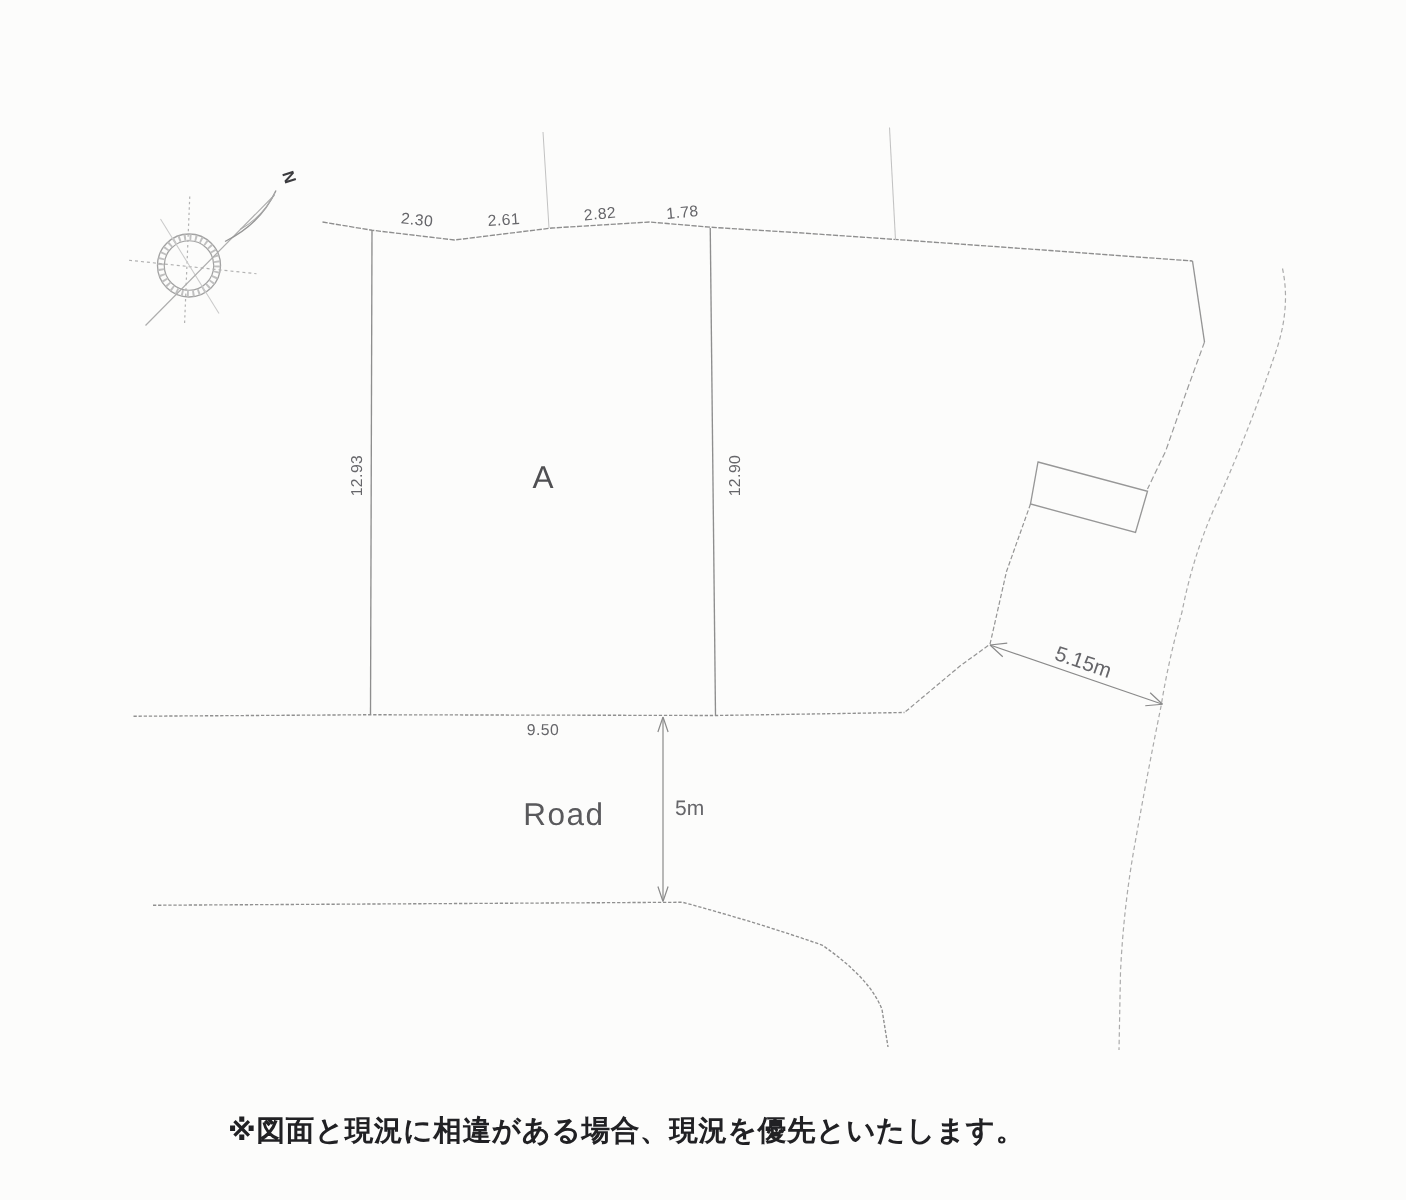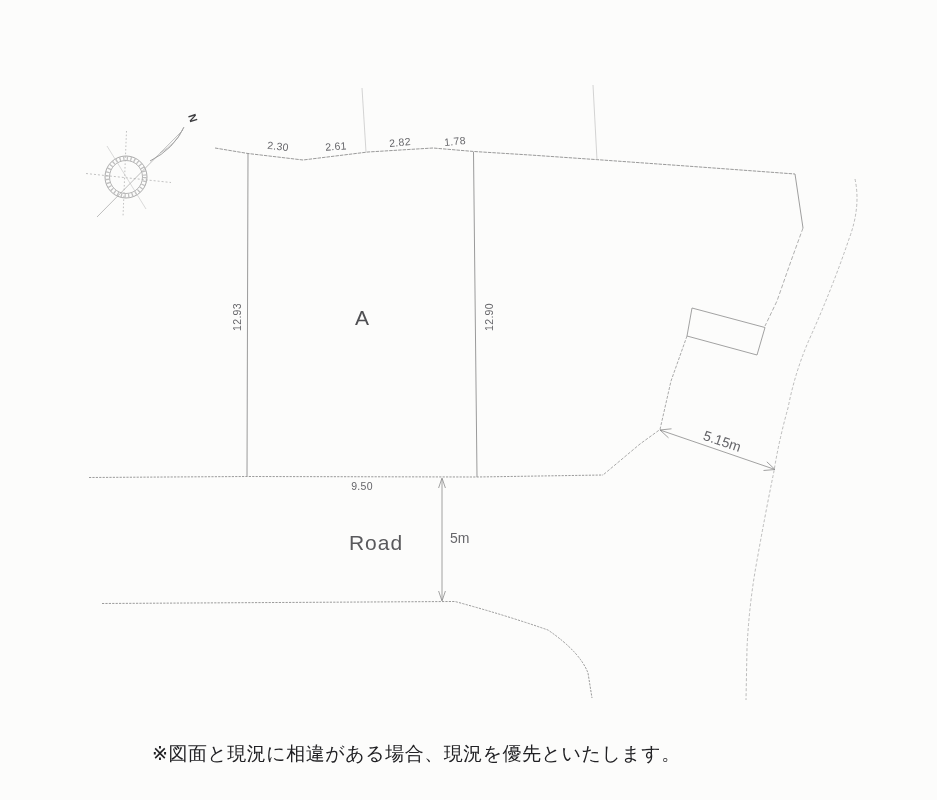--- a/index.html
+++ b/index.html
@@ -15,21 +15,21 @@
     fill:#66666a;
     font-family:"Liberation Sans","DejaVu Sans",sans-serif;
   }
   .dim-num{font-size:10.5px;letter-spacing:0.3px;}
   .dim-med{font-size:14px;}
   .plot-letter{font-size:21px;fill:#4f4f52;}
   .road-word{font-size:21px;fill:#59595c;letter-spacing:1px;}
   .north-letter{font-size:11px;fill:#3c3c3f;font-weight:bold;}
   .note{
     position:absolute;left:152px;top:741px;
-    font-size:19px;font-weight:400;color:#212124;
+    font-size:19px;font-weight:700;color:#212124;
     letter-spacing:0.5px;white-space:nowrap;
   }
 </style>
 </head>
 <body>
 
 <div class="canvas">
 <svg width="937" height="800" viewBox="0 0 937 800">
 
   <g>

